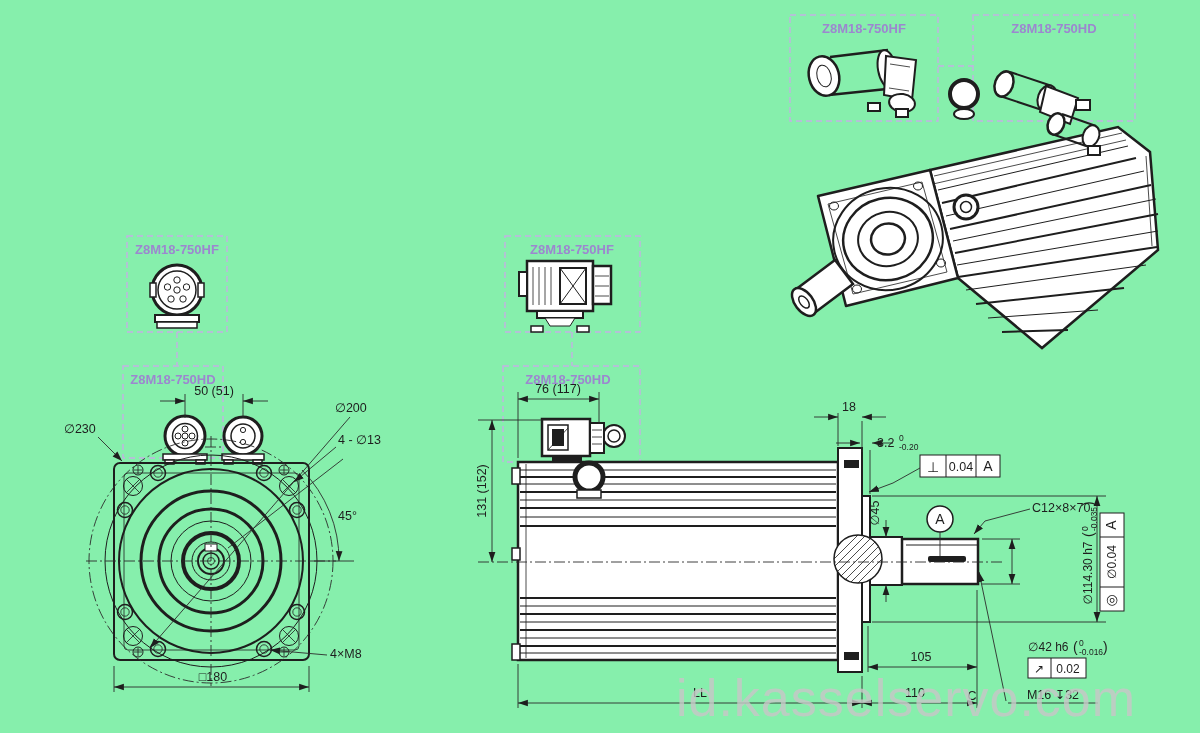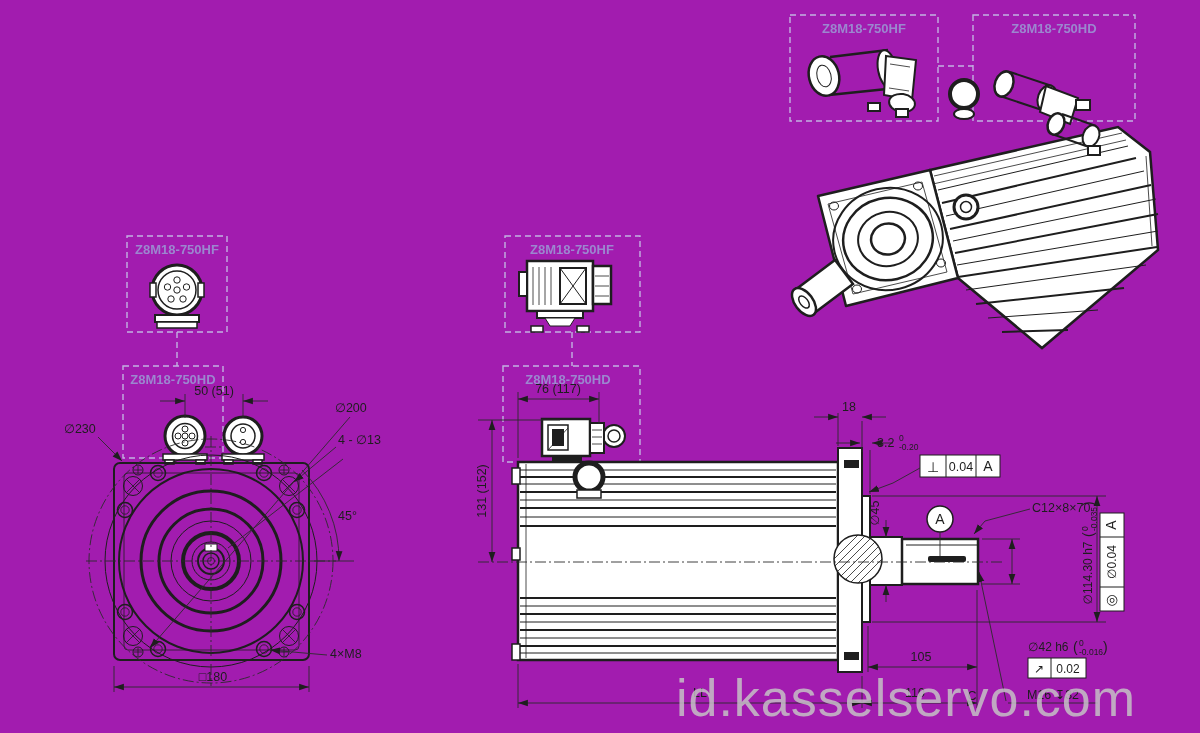--- a/index.html
+++ b/index.html
@@ -1,16 +1,16 @@
 <!DOCTYPE html>
 <html><head>
 <meta charset="utf-8">
 <style>
   html,body{margin:0;padding:0;background:#fff;}
-  #canvas{position:relative;width:1200px;height:733px;background:#a21caf;overflow:hidden;
+  #canvas{position:relative;width:1200px;height:733px;background:#86efac;overflow:hidden;
           font-family:"Liberation Sans",sans-serif;}
   svg{display:block;}
   
   .s08{stroke:#1e1e1e;stroke-width:.8;fill:none}
   .s1{stroke:#1e1e1e;stroke-width:1;fill:none}
   .s15{stroke:#1e1e1e;stroke-width:1.5;fill:none}
   .s2{stroke:#1e1e1e;stroke-width:2;fill:none}
   .s25{stroke:#1e1e1e;stroke-width:2.5;fill:none}
   .s3{stroke:#1e1e1e;stroke-width:3;fill:none}
   .s4{stroke:#1e1e1e;stroke-width:4;fill:none}

